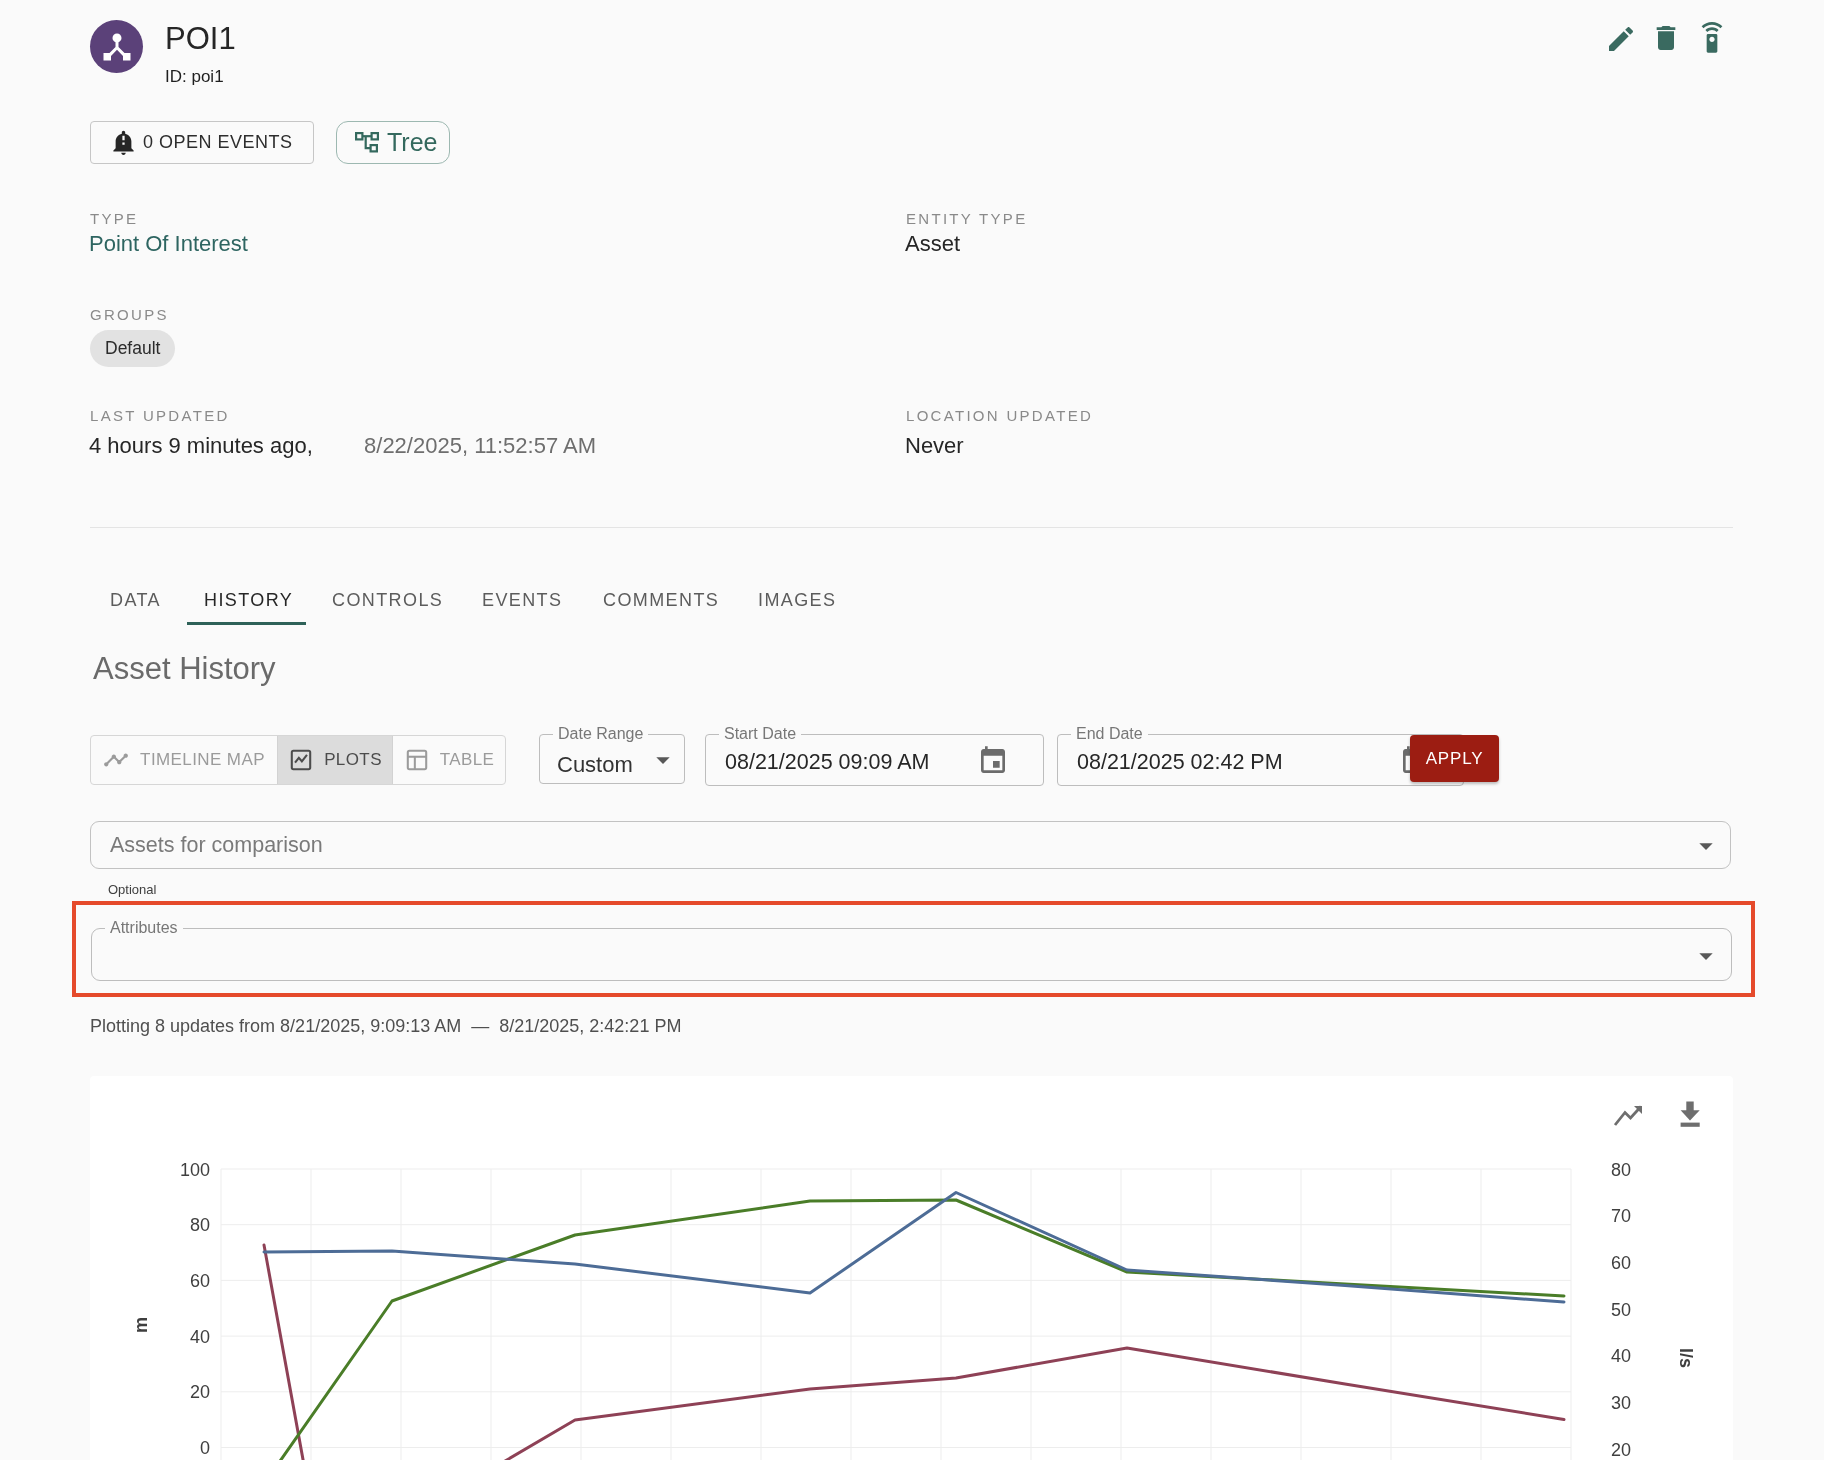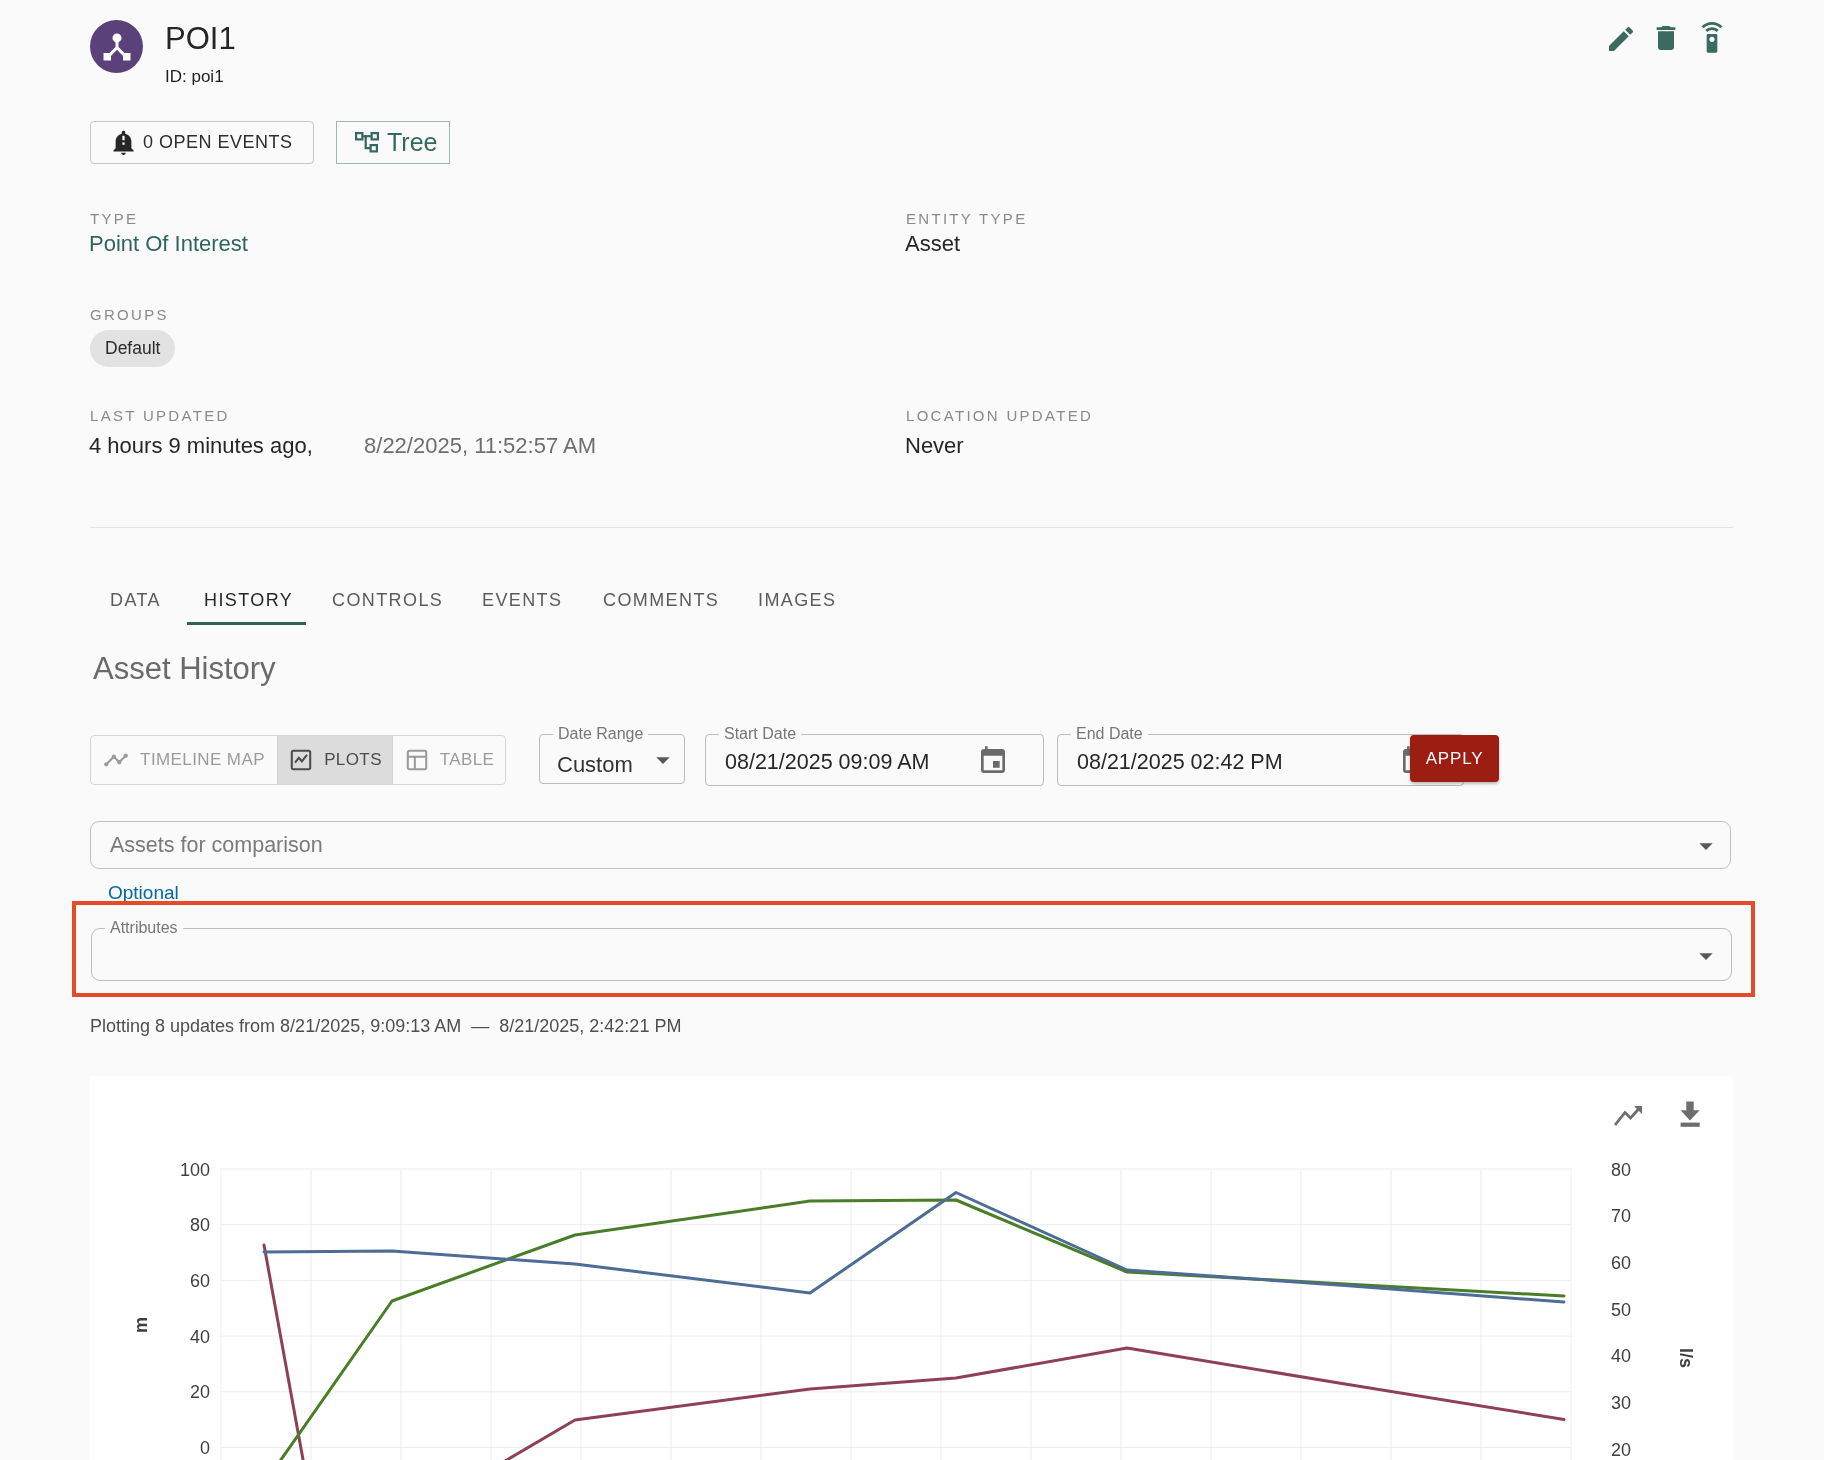--- a/index.html
+++ b/index.html
@@ -31,21 +31,21 @@
   <path d="M15 9H9c-.55 0-1 .45-1 1v12c0 .55.45 1 1 1h6c.55 0 1-.45 1-1V10c0-.55-.45-1-1-1zm-3 6c-1.1 0-2-.9-2-2s.9-2 2-2 2 .9 2 2-.9 2-2 2zM7.05 6.05l1.41 1.41C9.37 6.56 10.62 6 12 6s2.63.56 3.54 1.46l1.41-1.41C15.68 4.78 13.93 4 12 4s-3.68.78-4.95 2.05zM12 0C8.96 0 6.21 1.23 4.22 3.22l1.41 1.41C7.26 3.01 9.51 2 12 2s4.74 1.01 6.36 2.64l1.41-1.41C17.79 1.23 15.04 0 12 0z"></path>
 </svg>
 
 <div class="abs" style="left:90px;top:121px;width:224px;height:43px;border:1px solid #c6c6c6;border-radius:4px;box-sizing:border-box;display:flex;align-items:center;">
   <svg width="27" height="27" viewBox="0 0 24 24" style="margin-left:19px;" fill="#262626">
     <path d="M12 23c1.1 0 1.99-.89 1.99-1.99h-3.98c0 1.1.89 1.99 1.99 1.99zm7-6v-6c0-3.35-2.36-6.15-5.5-6.83V3c0-.83-.67-1.5-1.5-1.5s-1.5.67-1.5 1.5v1.17C7.36 4.85 5 7.65 5 11v6l-2 2v1h18v-1l-2-2zm-6-3h-2v-2h2v2zm0-4h-2V6h2v4z"></path>
   </svg>
   <span style="margin-left:6px;font-size:18px;font-weight:500;color:#2d2d2d;letter-spacing:0.5px;">0 OPEN EVENTS</span>
 </div>
 
-<div class="abs" style="left:336px;top:121px;width:114px;height:43px;border:1px solid #9db8b1;border-radius:0;box-sizing:border-box;display:flex;align-items:center;">
+<div class="abs" style="left:336px;top:121px;width:114px;height:43px;border:1px solid #9db8b1;border-radius:12px;box-sizing:border-box;display:flex;align-items:center;">
   <svg width="24" height="21" viewBox="0 0 24 21" style="margin-left:18px;" fill="none" stroke="#34695e" stroke-width="2.2">
     <rect x="1.1" y="1.1" width="6.3" height="6.3"></rect>
     <rect x="16.6" y="1.1" width="6.3" height="6.3"></rect>
     <rect x="15.6" y="13.1" width="6.3" height="6.3"></rect>
     <path d="M7.4 4.2 H16.6"></path>
     <path d="M10.7 4.2 V16.2 H15.6"></path>
   </svg>
   <span style="margin-left:8px;font-size:25px;color:#34695e;">Tree</span>
 </div>
 
@@ -123,21 +123,21 @@
 <div class="abs" style="left:1410px;top:735px;width:89px;height:47px;background:#9c1d12;border-radius:4px;box-shadow:0 2px 3px rgba(0,0,0,0.25);display:flex;align-items:center;justify-content:center;">
   <span style="color:#fff;font-size:17px;font-weight:500;letter-spacing:0.8px;">APPLY</span>
 </div>
 
 <div class="abs" style="left:90px;top:821px;width:1641px;height:48px;border:1px solid #c2c2c2;border-radius:9px;box-sizing:border-box;">
   <div style="position:absolute;left:19px;top:11px;font-size:21.5px;color:#7a7a7a;">Assets for comparison</div>
   <svg width="32" height="32" viewBox="0 0 24 24" fill="#585858" style="position:absolute;right:8px;top:8px;">
       <path d="M7 10l5 5 5-5z"></path>
     </svg>
 </div>
-<div class="abs" style="left:108px;top:882px;font-size:19px;color:#0369a1;">Optional</div>
+<div class="abs" style="left:108px;top:882px;font-size:13px;color:#404040;">Optional</div>
 
 <div class="abs" style="left:72px;top:901px;width:1683px;height:96px;border:4px solid #e54a2b;box-sizing:border-box;"></div>
 
 <div class="abs" style="left:91px;top:928px;width:1641px;height:53px;border:1px solid #bdbdbd;border-radius:9px;box-sizing:border-box;">
   <div style="position:absolute;left:13px;top:-10px;background:#fafafa;padding:0 5px;font-size:16px;color:#777;">Attributes</div>
   <svg width="32" height="32" viewBox="0 0 24 24" fill="#585858" style="position:absolute;right:9px;top:11px;">
       <path d="M7 10l5 5 5-5z"></path>
     </svg>
 </div>
 

